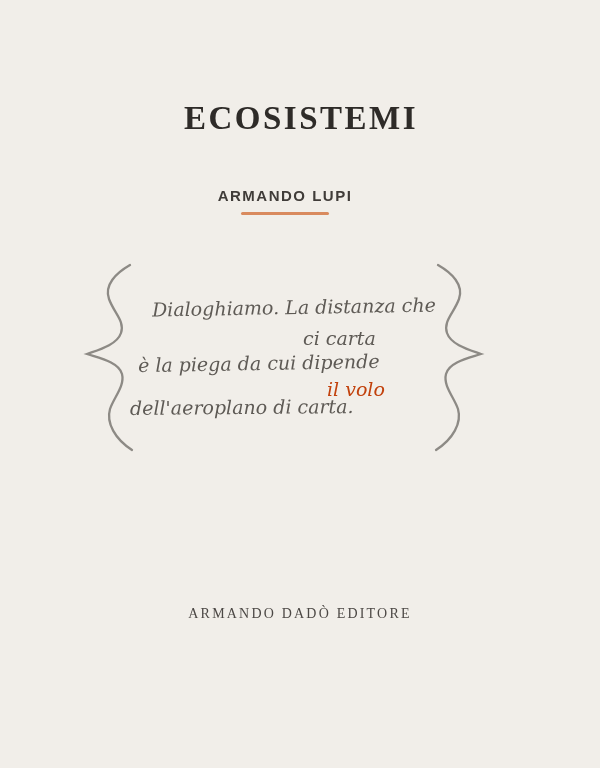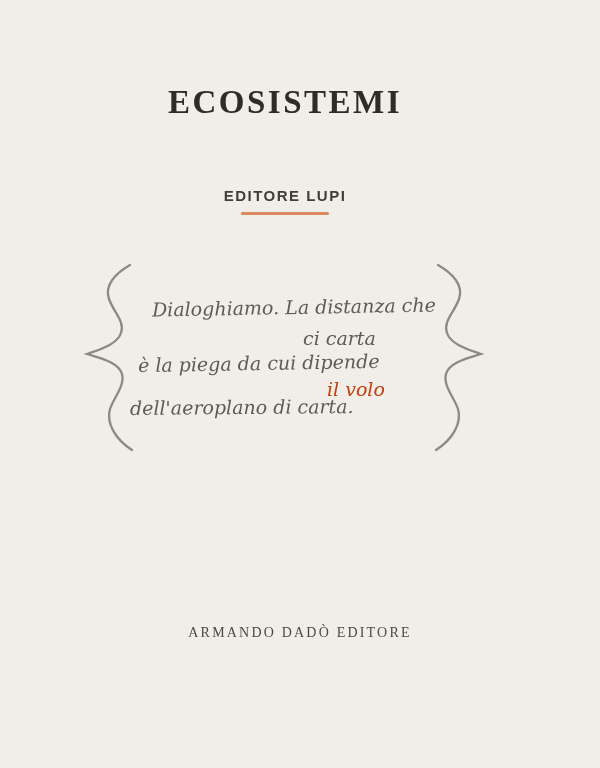--- a/index.html
+++ b/index.html
@@ -17,21 +17,21 @@
     position: relative;
     width: 600px;
     height: 768px;
     background: #f1eee9;
   }
   .title {
     position: absolute;
     top: 86px;
     left: 0;
     width: 570px;
-    margin: 0;
+    margin: 16px;
     text-align: center;
     font-family: "Liberation Serif", serif;
     font-weight: 600;
     font-size: 33px;
     line-height: 1;
     letter-spacing: 2.5px;
     color: #2e2b28;
   }
   .author {
     position: absolute;
@@ -78,39 +78,39 @@
     color: #5e5a55;
     white-space: nowrap;
   }
   .ql1 { top: 298px; left: 152px; transform: rotate(-1deg); }
   .ql2 { top: 329px; left: 303px; }
   .ql3 { top: 354px; left: 138px; transform: rotate(-1deg); }
   .ql4 { top: 380px; left: 327px; }
   .ql5 { top: 398px; left: 130px; transform: rotate(-0.5deg); }
   .publisher {
     position: absolute;
-    top: 626px;
+    top: 607px;
     left: 0;
     width: 600px;
     text-align: center;
     font-family: "Liberation Serif", serif;
     font-size: 14px;
     line-height: 1;
     letter-spacing: 2.2px;
     color: #4c4845;
   }
 </style>
 </head>
 <body>
 
 <div class="cover" style="background-color: rgb(241, 238, 233);">
 
   <h1 class="title">ECOSISTEMI</h1>
 
-  <div class="author">EDITORE LUPI</div>
+  <div class="author">ARMANDO LUPI</div>
 
   <div class="rule" style="background-color: rgb(217, 138, 94);"></div>
 
   <svg class="brace brace-left" viewBox="0 0 60 200" style="color: rgb(141, 138, 133);">
     <path d="M 52 8
              C 38 16, 26 28, 31 42
              C 36 56, 47 64, 43 76
              C 39 88, 20 93, 9 97
              C 21 101, 41 105, 44 117
              C 47 129, 36 140, 32 152

